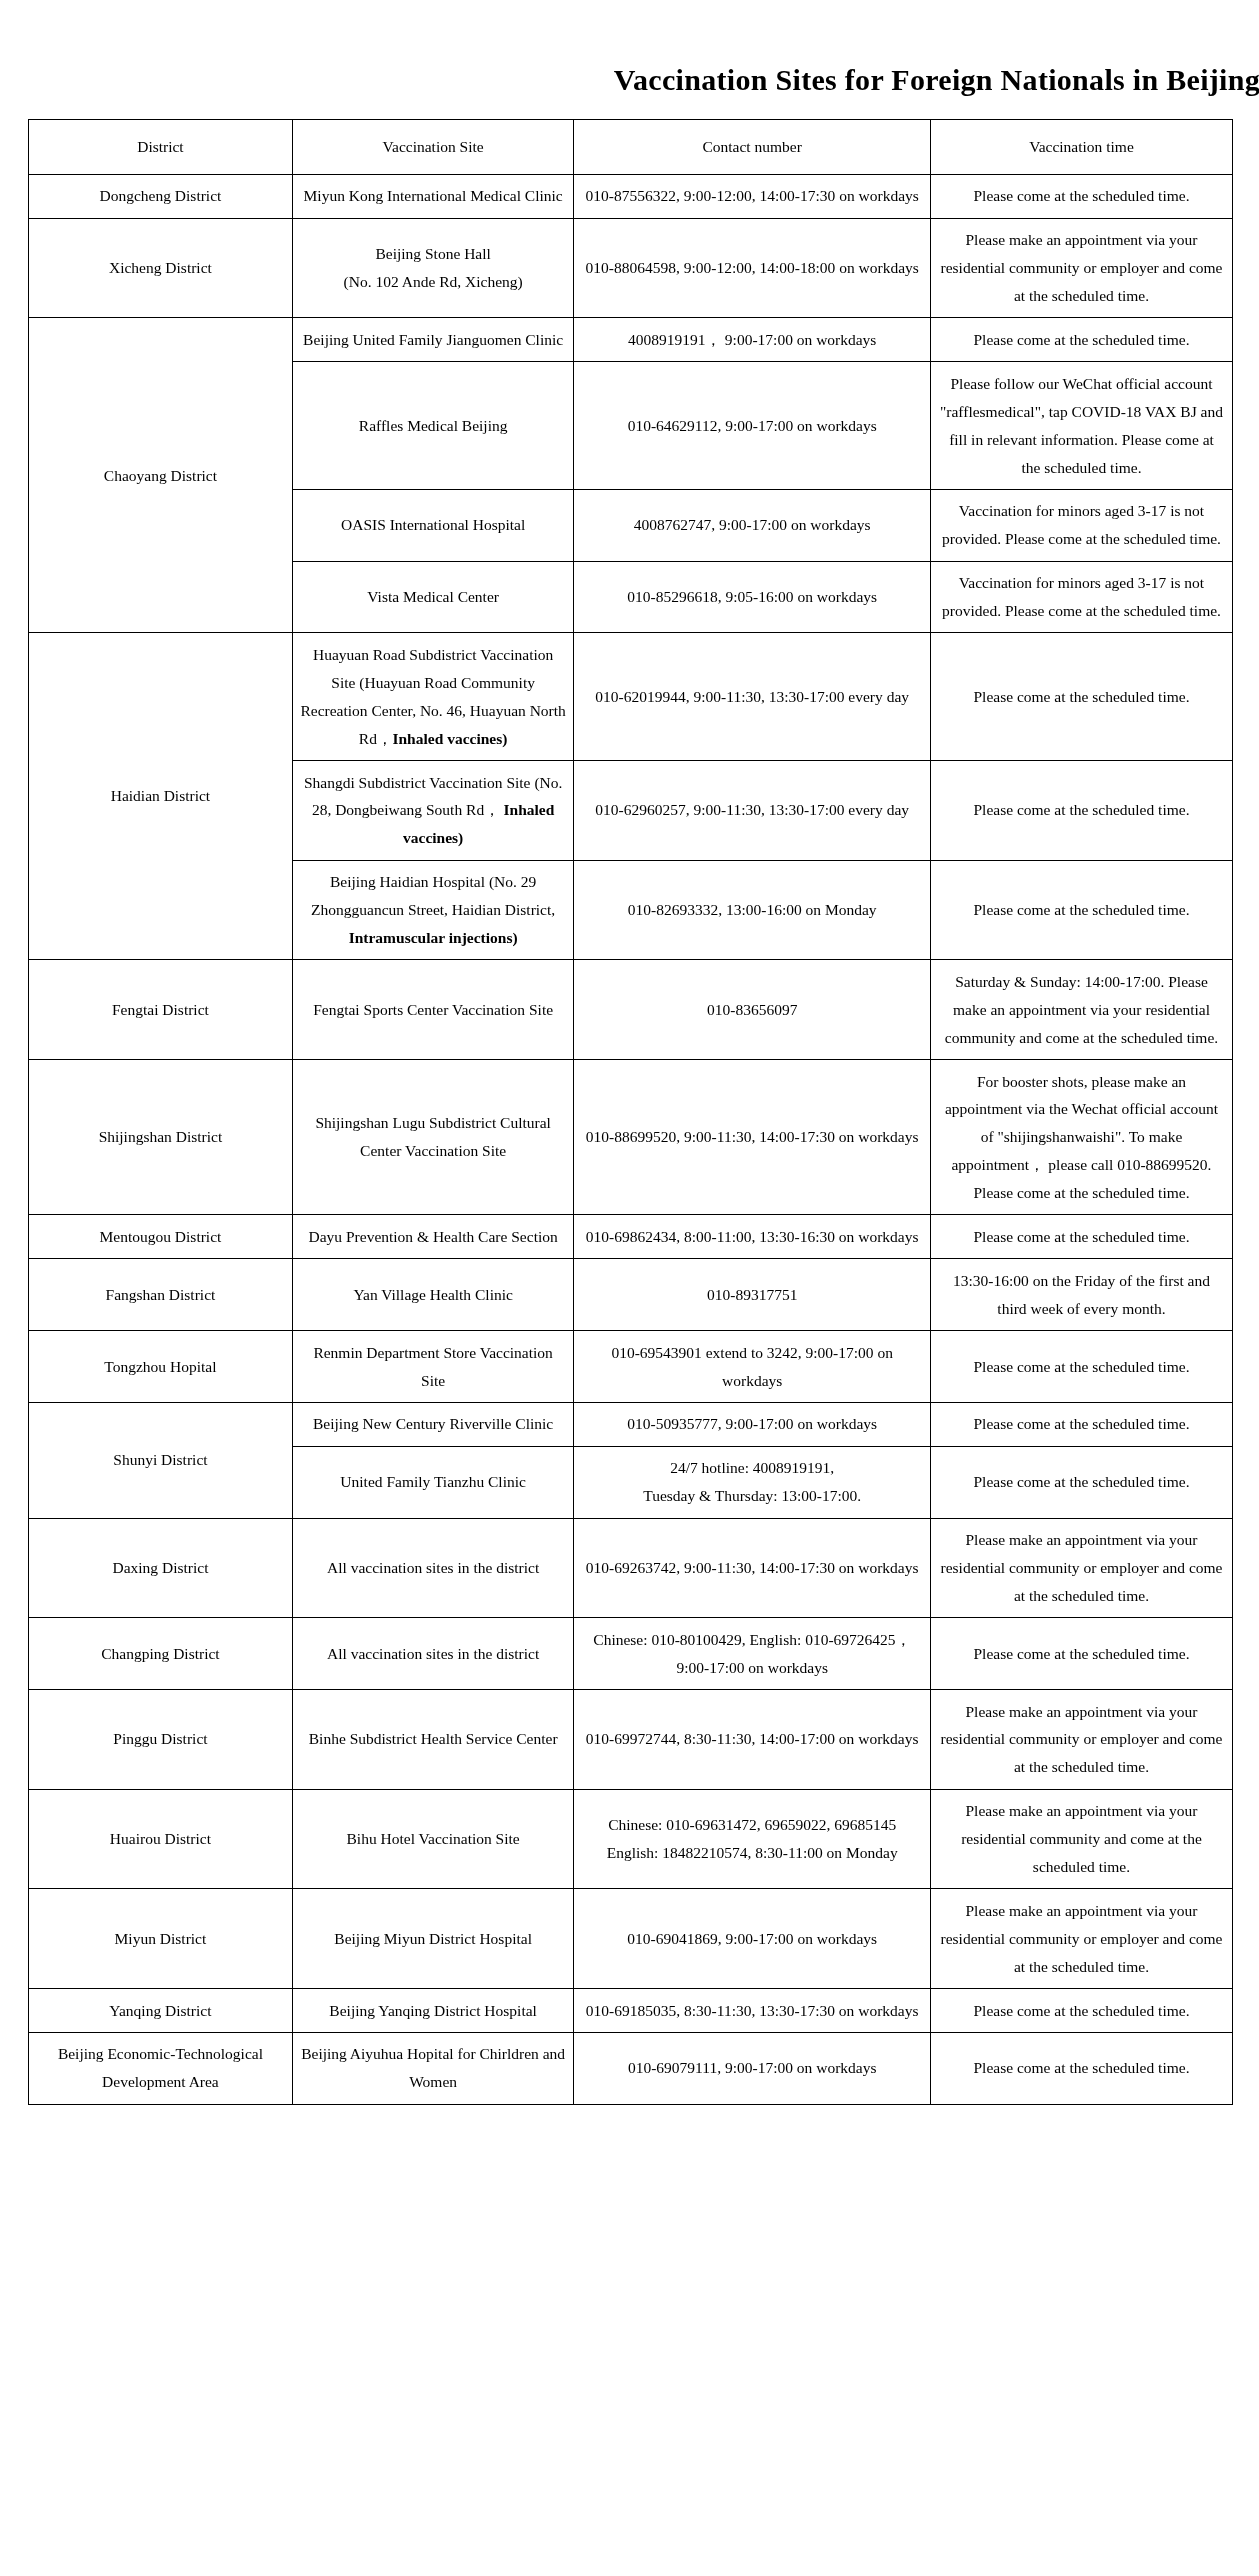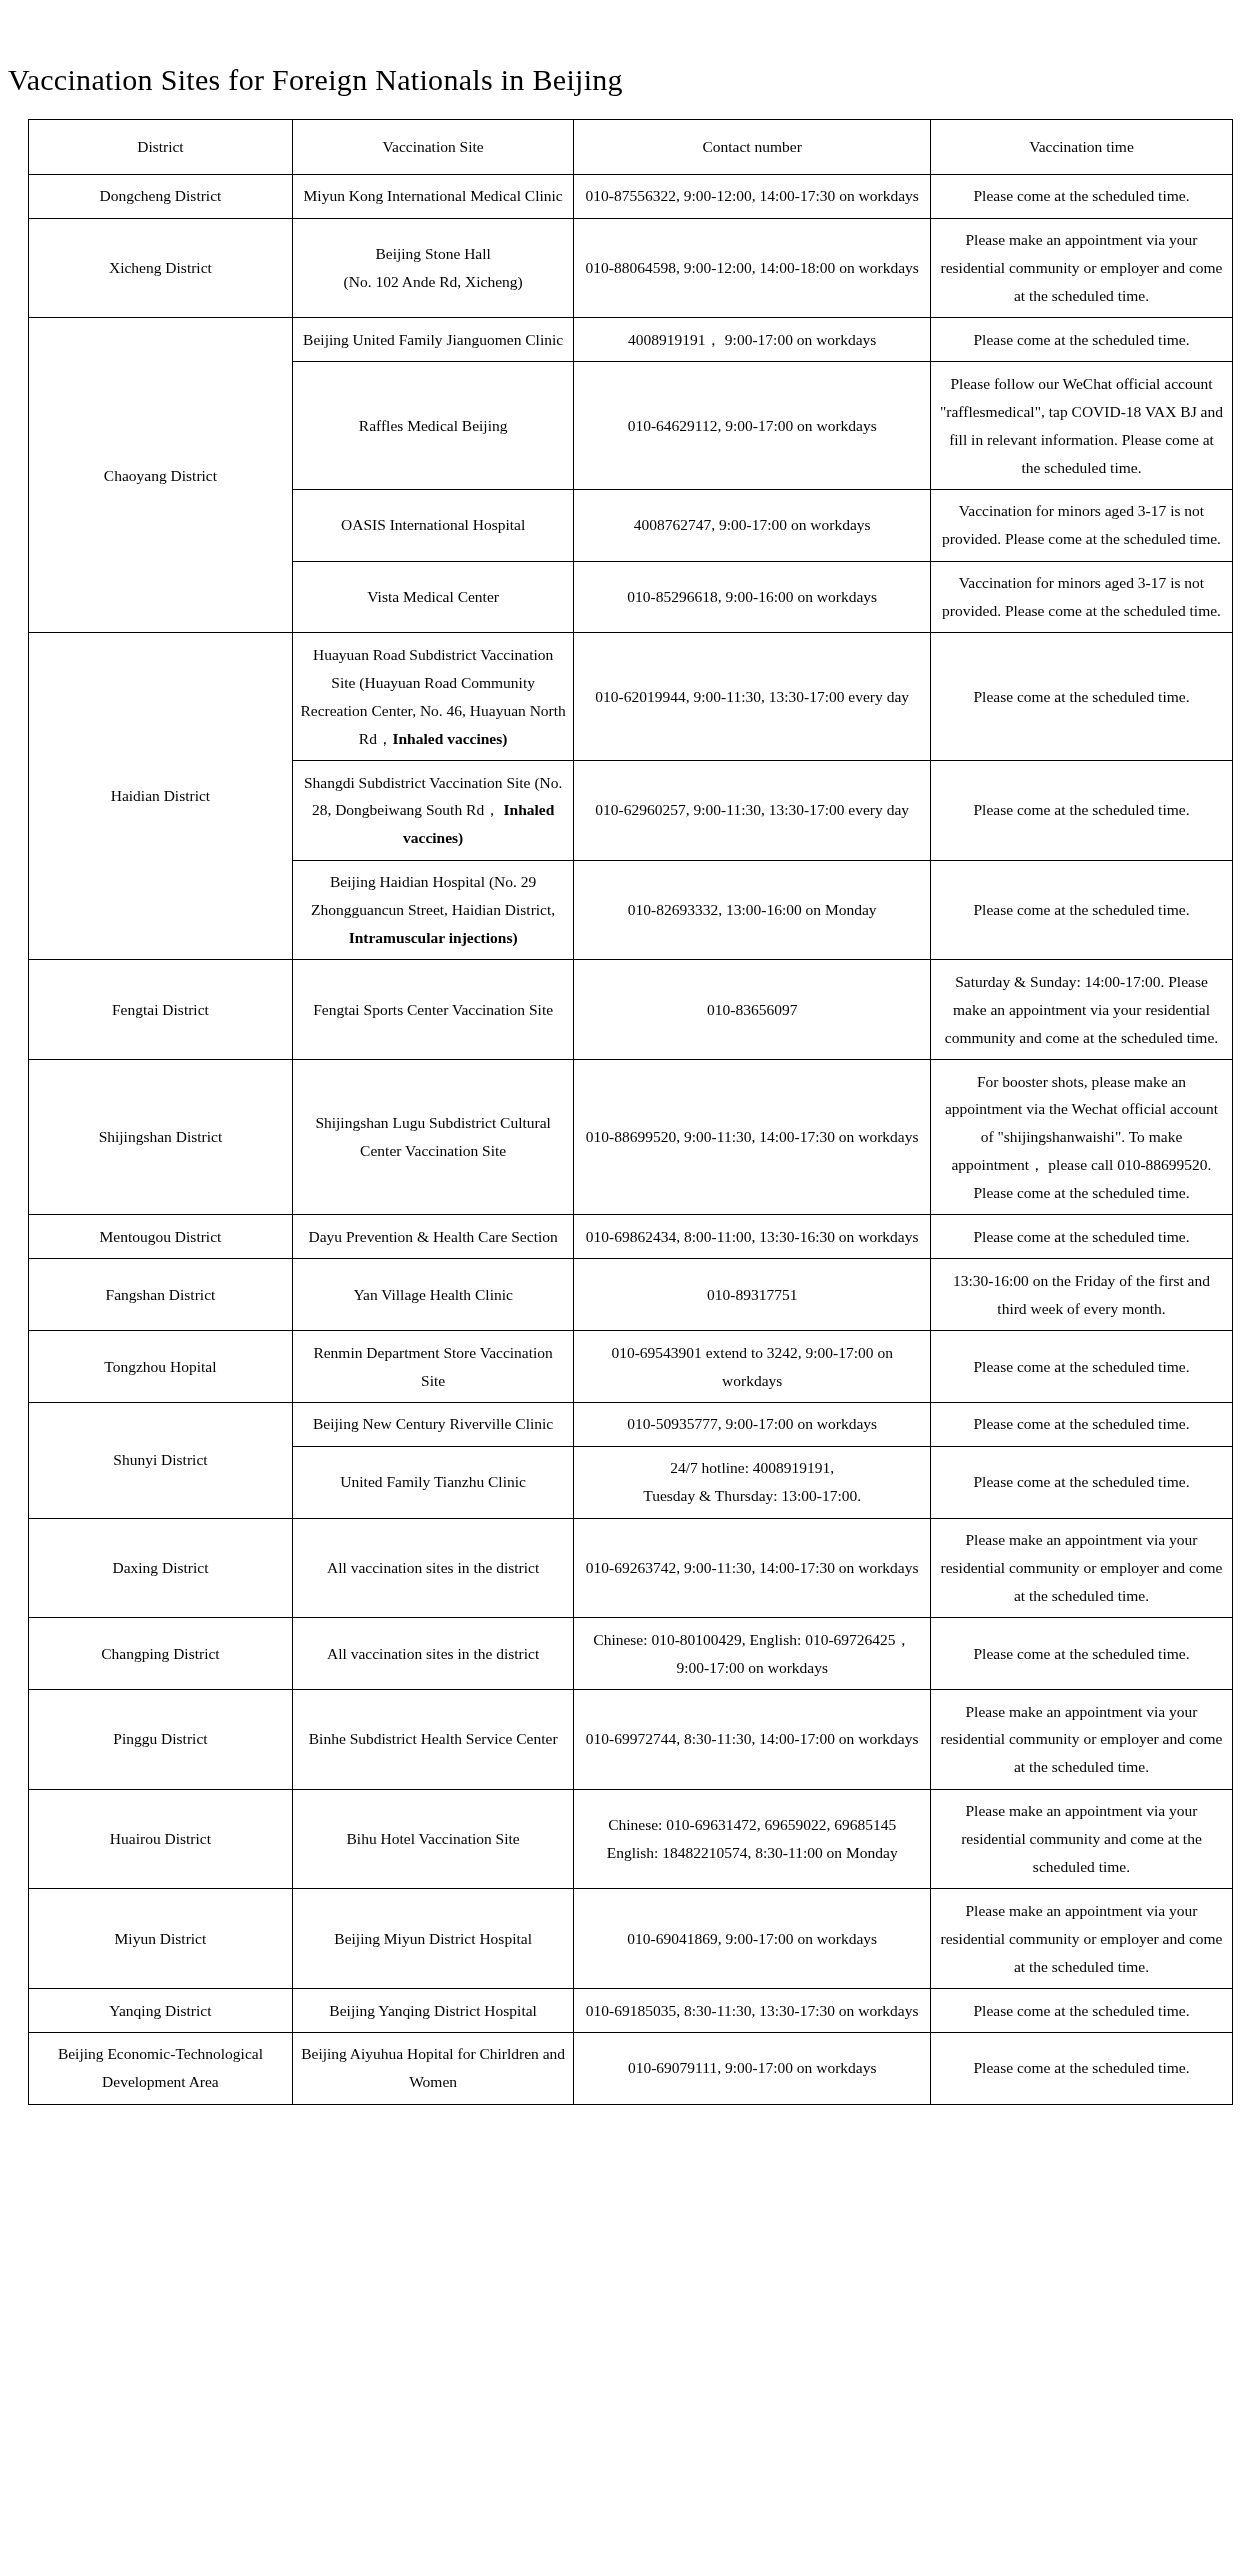--- a/index.html
+++ b/index.html
@@ -9,23 +9,23 @@
     color: #000000;
     font-family: "Liberation Serif", "DejaVu Serif", serif;
   }
   body {
     width: 1260px;
     min-height: 2576px;
     position: relative;
   }
   .page-title {
     margin: 63px 0 0 0;
-    text-align: left;
+    text-align: right;
     font-size: 30px;
-    font-weight: normal;
+    font-weight: bold;
     letter-spacing: 0.3px;
     padding-left: 8px;
   }
   table.vax-table {
     table-layout: fixed;
     width: 1205px;
     margin: 22.4px auto 0 auto;
     border-collapse: collapse;
     border: 1.6px solid #000;
   }
@@ -100,21 +100,21 @@
         <td>010-64629112, 9:00-17:00 on workdays</td>
         <td>Please follow our WeChat official account "rafflesmedical", tap COVID-18 VAX BJ and fill in relevant information. Please come at the scheduled time.</td>
       </tr>
       <tr>
         <td>OASIS International Hospital</td>
         <td>4008762747, 9:00-17:00 on workdays</td>
         <td>Vaccination for minors aged 3-17 is not provided.  Please come at the scheduled time.</td>
       </tr>
       <tr>
         <td>Vista Medical Center</td>
-        <td>010-85296618, 9:00-16:00 on workdays</td>
+        <td>010-85296618, 9:05-16:00 on workdays</td>
         <td>Vaccination for minors aged 3-17 is not provided.  Please come at the scheduled time.</td>
       </tr>
       <tr class="group-start">
         <td rowspan="3">Haidian District</td>
         <td><span>Huayuan Road Subdistrict Vaccination Site (Huayuan Road Community Recreation Center, No. 46, Huayuan North Rd，</span><b>Inhaled vaccines)</b></td>
         <td>010-62019944, 9:00-11:30, 13:30-17:00 every day</td>
         <td>Please come at the scheduled time.</td>
       </tr>
       <tr>
         <td><span>Shangdi Subdistrict Vaccination Site (No. 28, Dongbeiwang South Rd， </span><b>Inhaled vaccines)</b></td>

